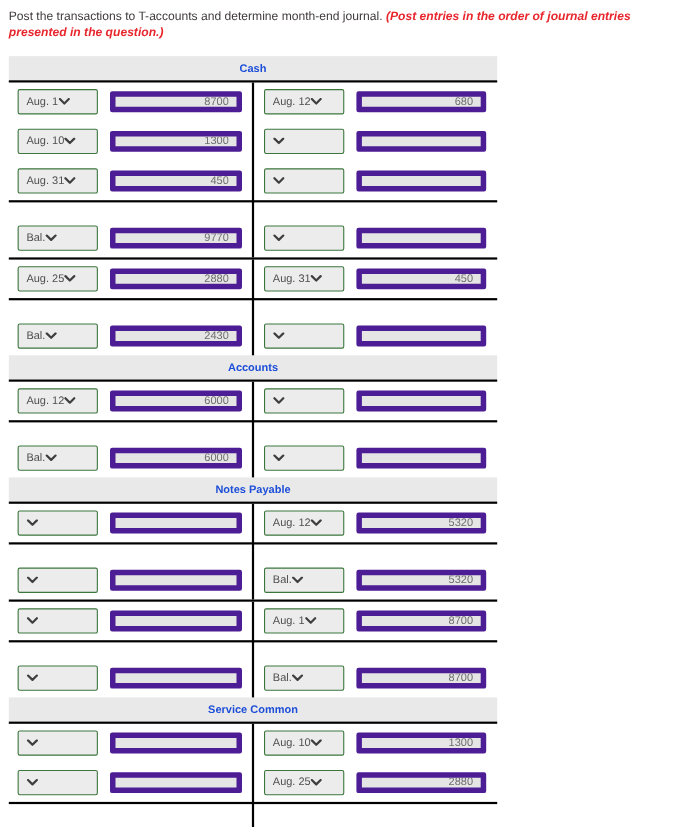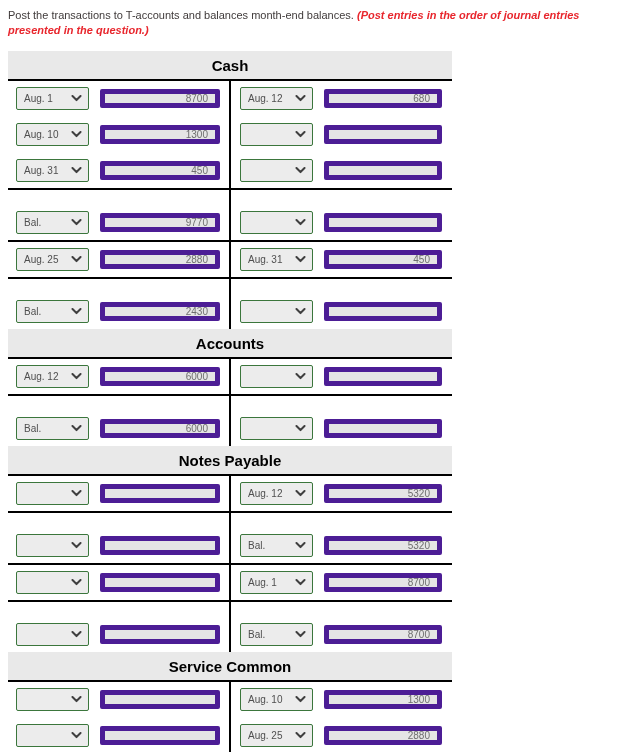--- a/index.html
+++ b/index.html
@@ -23,22 +23,22 @@
     font-style: italic;
   }
   .t-accounts {
     width: 444px;
     margin: 13px 0 0 8px;
   }
   .account-header {
     background: #e9e9e9;
     text-align: center;
     font-weight: bold;
-    font-size: 15px;
-    color: #000000;
+    font-size: 10px;
+    color: #1d4ed8;
     padding: 6px 0 5px 0;
   }
   .t-body {
     position: relative;
     border-top: 2px solid #000;
   }
   .vline {
     position: absolute;
     left: 50%;
     margin-left: -1px;
@@ -56,21 +56,21 @@
     padding: 0 10px 0 8px;
   }
   .t-half.right { padding: 0 10px 0 10px; }
   .selectbox {
     width: 73px; min-width: 73px; height: 23px;
     border: 1px solid #3b763c;
     border-radius: 2px;
     background: #ececec;
     display: flex;
     align-items: center;
-    justify-content: space-between;
+    justify-content: flex-start;
     padding: 0 6px 0 7px;
     font-size: 10px;
     color: #4f4f4f;
     cursor: pointer;
   }
   .sel-text { white-space: nowrap; }
   .chev { display: flex; align-items: center; }
   .amt {
     flex: 1;
     margin-left: 11px;
@@ -87,21 +87,21 @@
     outline: none;
   }
   .t-bal {
     border-top: 2px solid #000;
     padding: 21px 0 6px 0;
   }
 </style>
 </head>
 <body>
 
-<div class="instruction"><span>Post the transactions to T-accounts and balances month-end balances. </span><span class="em">(Post entries in the order of journal entries presented in the question.)</span></div>
+<div class="instruction"><span>Post the transactions to T-accounts and determine month-end journal. </span><span class="em">(Post entries in the order of journal entries presented in the question.)</span></div>
 
 <div class="t-accounts">
     <div class="account">
       <div class="account-header">Cash</div>
       <div class="t-body">
         <div class="vline"></div>
         <div class="t-rows">
           <div class="t-row">
             <div class="t-half left">
               <div class="selectbox">

